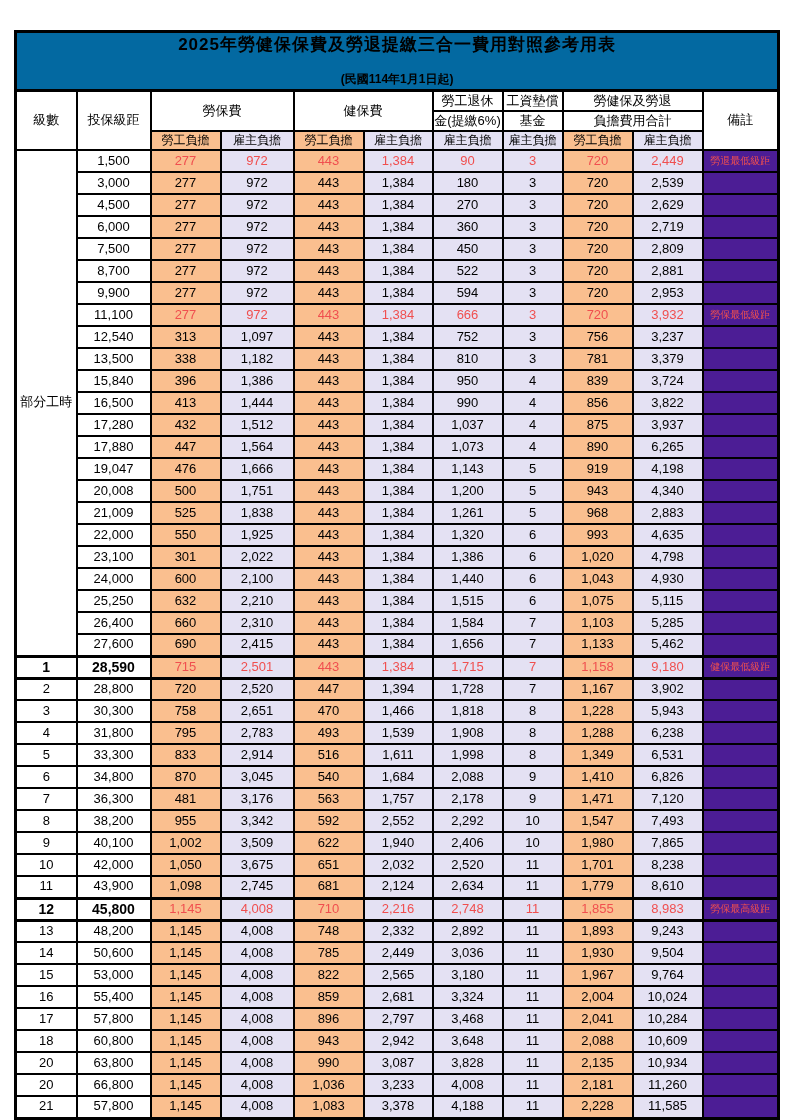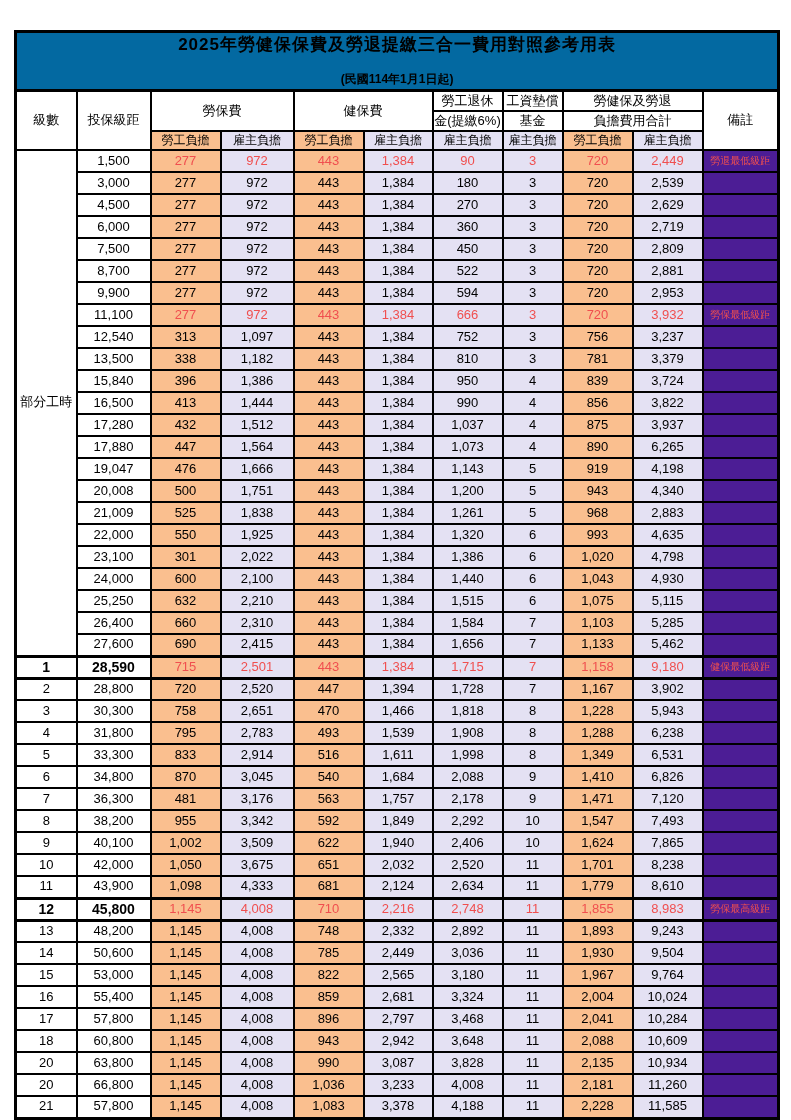--- a/index.html
+++ b/index.html
@@ -458,58 +458,58 @@
         <td class="emp val">1,471</td>
         <td class="er val">7,120</td>
         <td class="cell-remark"></td>
       </tr>
       <tr>
         <td class="cell-level">8</td>
         <td class="cell-bracket">38,200</td>
         <td class="emp val">955</td>
         <td class="er val">3,342</td>
         <td class="emp val">592</td>
-        <td class="er val">1,849</td>
+        <td class="er val">2,552</td>
         <td class="er val">2,292</td>
         <td class="er val">10</td>
         <td class="emp val">1,547</td>
         <td class="er val">7,493</td>
         <td class="cell-remark"></td>
       </tr>
       <tr>
         <td class="cell-level">9</td>
         <td class="cell-bracket">40,100</td>
         <td class="emp val">1,002</td>
         <td class="er val">3,509</td>
         <td class="emp val">622</td>
         <td class="er val">1,940</td>
         <td class="er val">2,406</td>
         <td class="er val">10</td>
-        <td class="emp val">1,624</td>
+        <td class="emp val">1,980</td>
         <td class="er val">7,865</td>
         <td class="cell-remark"></td>
       </tr>
       <tr>
         <td class="cell-level">10</td>
         <td class="cell-bracket">42,000</td>
         <td class="emp val">1,050</td>
         <td class="er val">3,675</td>
         <td class="emp val">651</td>
         <td class="er val">2,032</td>
         <td class="er val">2,520</td>
         <td class="er val">11</td>
         <td class="emp val">1,701</td>
         <td class="er val">8,238</td>
         <td class="cell-remark"></td>
       </tr>
       <tr>
         <td class="cell-level">11</td>
         <td class="cell-bracket">43,900</td>
         <td class="emp val">1,098</td>
-        <td class="er val">4,333</td>
+        <td class="er val">2,745</td>
         <td class="emp val">681</td>
         <td class="er val">2,124</td>
         <td class="er val">2,634</td>
         <td class="er val">11</td>
         <td class="emp val">1,779</td>
         <td class="er val">8,610</td>
         <td class="cell-remark"></td>
       </tr>
       <tr class="red-row milestone">
         <td class="cell-level">12</td>

